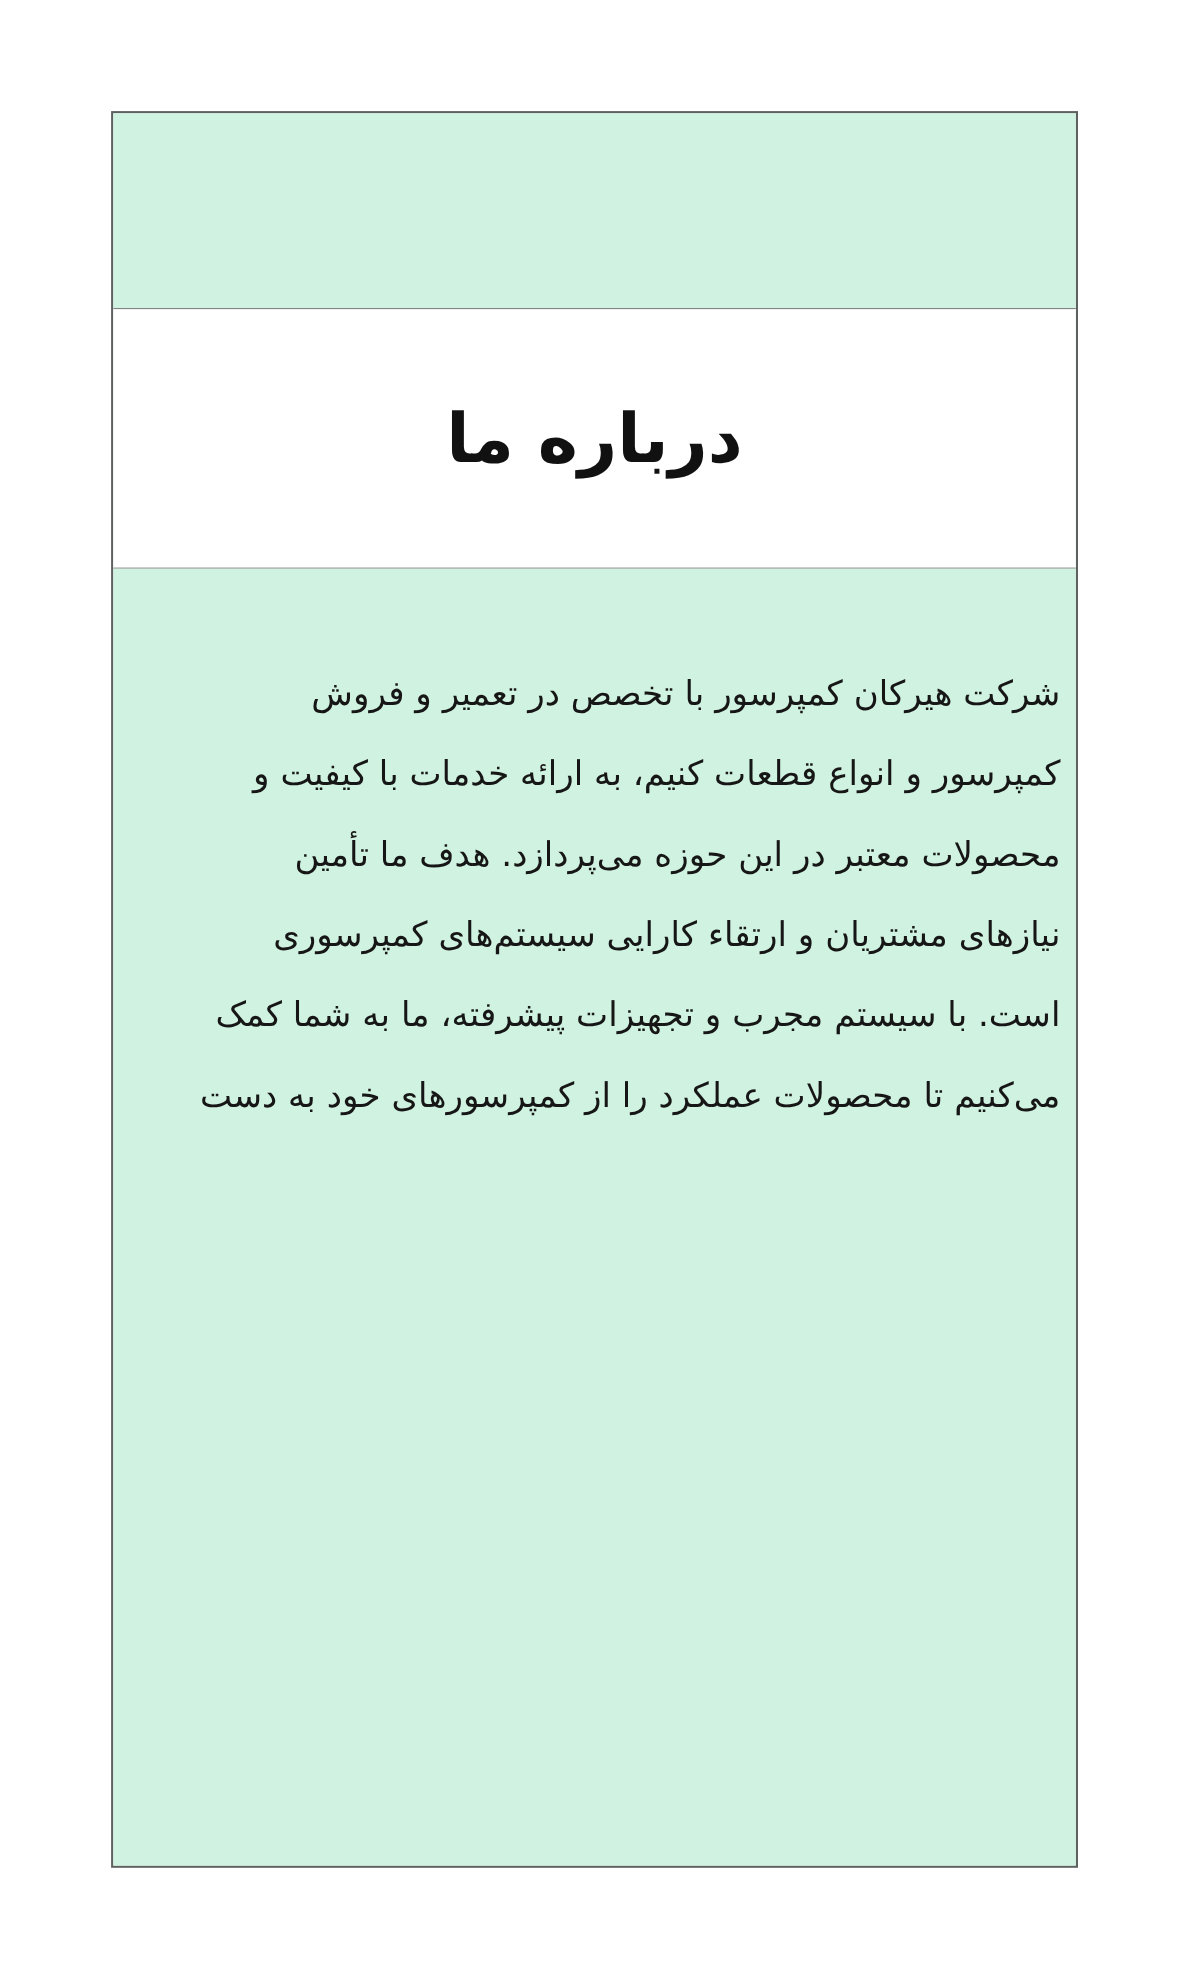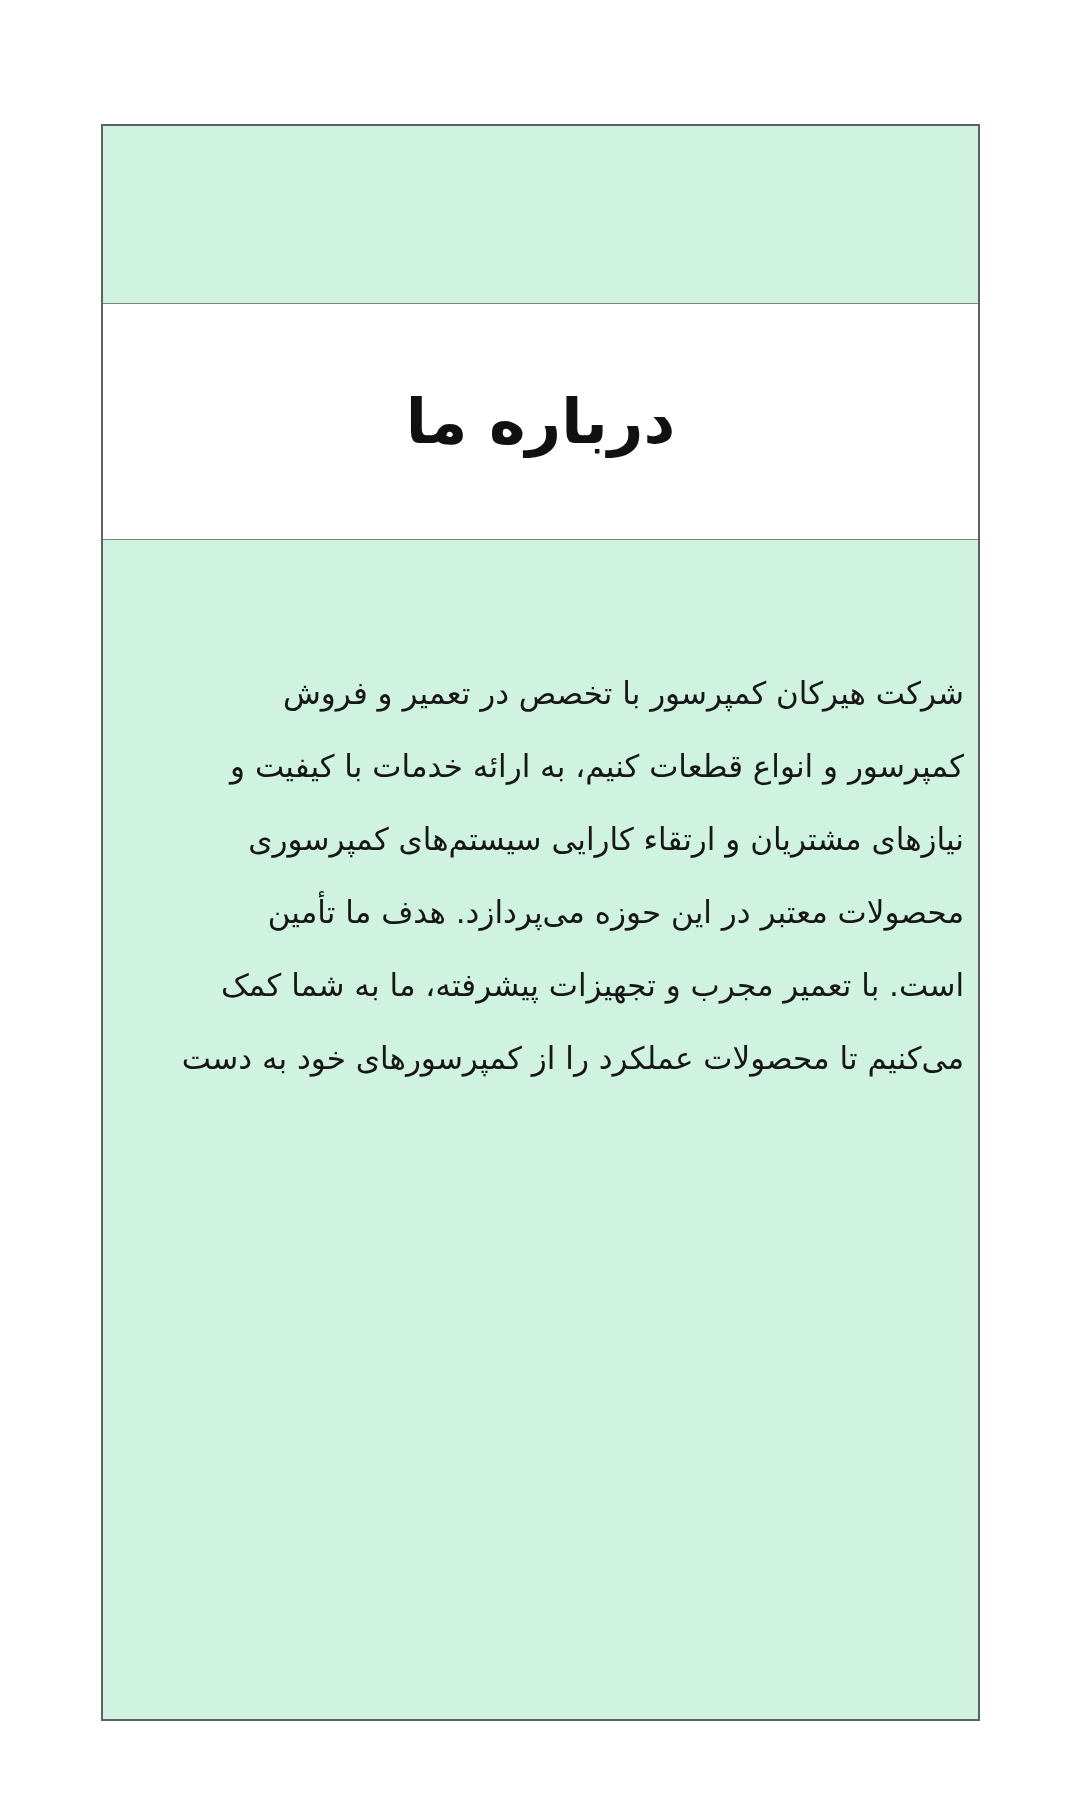--- a/index.html
+++ b/index.html
@@ -14,21 +14,20 @@
     background: #ffffff;
     position: relative;
   }
   .card {
     position: absolute;
     left: 101px;
     top: 101px;
     width: 875px;   
     border: 2px solid #5d615f;
     background: #ffffff;
-    margin-top: 23px;
   }
   .band-top {
     height: 177px;
     background: #d0f2e0;
   }
   .title-section {
     height: 235px;
     background: #ffffff;
     border-top: 1px solid #7f8482;
     border-bottom: 1px solid #7f8482;
@@ -41,21 +40,21 @@
     font-size: 62px;
     font-weight: 700;
     color: #101110;
     direction: rtl;
     letter-spacing: 0;
   }
   .body-section {
     height: 1179px;
     background: #d0f2e0;
     box-sizing: border-box;
-    padding: 117px 14px 0 14px;
+    padding: 78px 14px 0 14px;
   }
   .about-paragraph {
     direction: rtl;
     text-align: right;
     font-size: 31px;
     line-height: 73px;
     color: #161616;
   }
   .paragraph-line {
     white-space: nowrap;
@@ -70,21 +69,21 @@
     <div class="band-top" style="background: rgb(208, 242, 224);"></div>
 
     <div class="title-section">
       <h1 class="page-title">درباره ما</h1>
     </div>
 
     <div class="body-section" style="background: rgb(208, 242, 224);">
       <div class="about-paragraph">
         <div class="paragraph-line">شرکت هیرکان کمپرسور با تخصص در تعمیر و فروش</div>
         <div class="paragraph-line">کمپرسور و انواع قطعات کنیم، به ارائه خدمات با کیفیت و</div>
+        <div class="paragraph-line">محصولات معتبر در این حوزه می‌پردازد. هدف ما تأمین</div>
         <div class="paragraph-line">نیازهای مشتریان و ارتقاء کارایی سیستم‌های کمپرسوری</div>
-        <div class="paragraph-line">محصولات معتبر در این حوزه می‌پردازد. هدف ما تأمین</div>
-        <div class="paragraph-line">است. با تعمیر مجرب و تجهیزات پیشرفته، ما به شما کمک</div>
+        <div class="paragraph-line">است. با سیستم مجرب و تجهیزات پیشرفته، ما به شما کمک</div>
         <div class="paragraph-line">می‌کنیم تا محصولات عملکرد را از کمپرسورهای خود به دست</div>
       </div>
     </div>
 
   </div>
 </div>
 
 </body></html>

